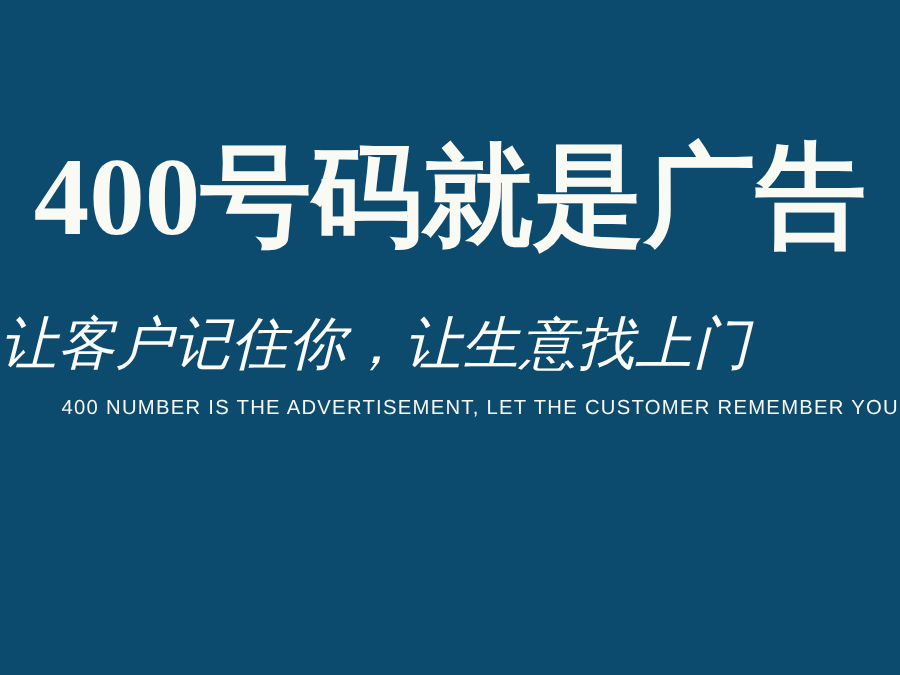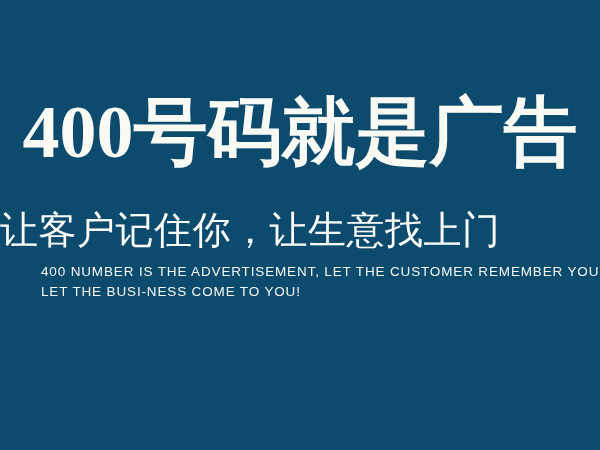--- a/index.html
+++ b/index.html
@@ -41,20 +41,21 @@
     top: 206px;
     width: 476px;
     text-align: left;
     font-family: "Liberation Sans", "DejaVu Sans", sans-serif;
     font-weight: normal;
     font-size: 38px;
     line-height: 48px;
     letter-spacing: 0.5px;
     color: #fbfbf7;
     white-space: nowrap;
+    font-style: italic;
   }
 
   
   .caption {
     position: absolute;
     left: 41px;
     top: 262px;
     width: 530px;
     font-family: "Liberation Sans", "DejaVu Sans", sans-serif;
     font-size: 13.5px;
@@ -74,16 +75,15 @@
 <body>
 
 <div id="poster">
 
   <div class="headline">400号码就是广告</div>
 
   <div class="subtitle">让客户记住你，让生意找上门</div>
 
   <div class="caption">
     <span class="caption-line">400 NUMBER IS THE ADVERTISEMENT, LET THE CUSTOMER REMEMBER YOU,</span>
-    <span class="caption-line">LET THE BUSI-NESS COME TO YOU!</span>
   </div>
 
 </div>
 
 </body></html>

